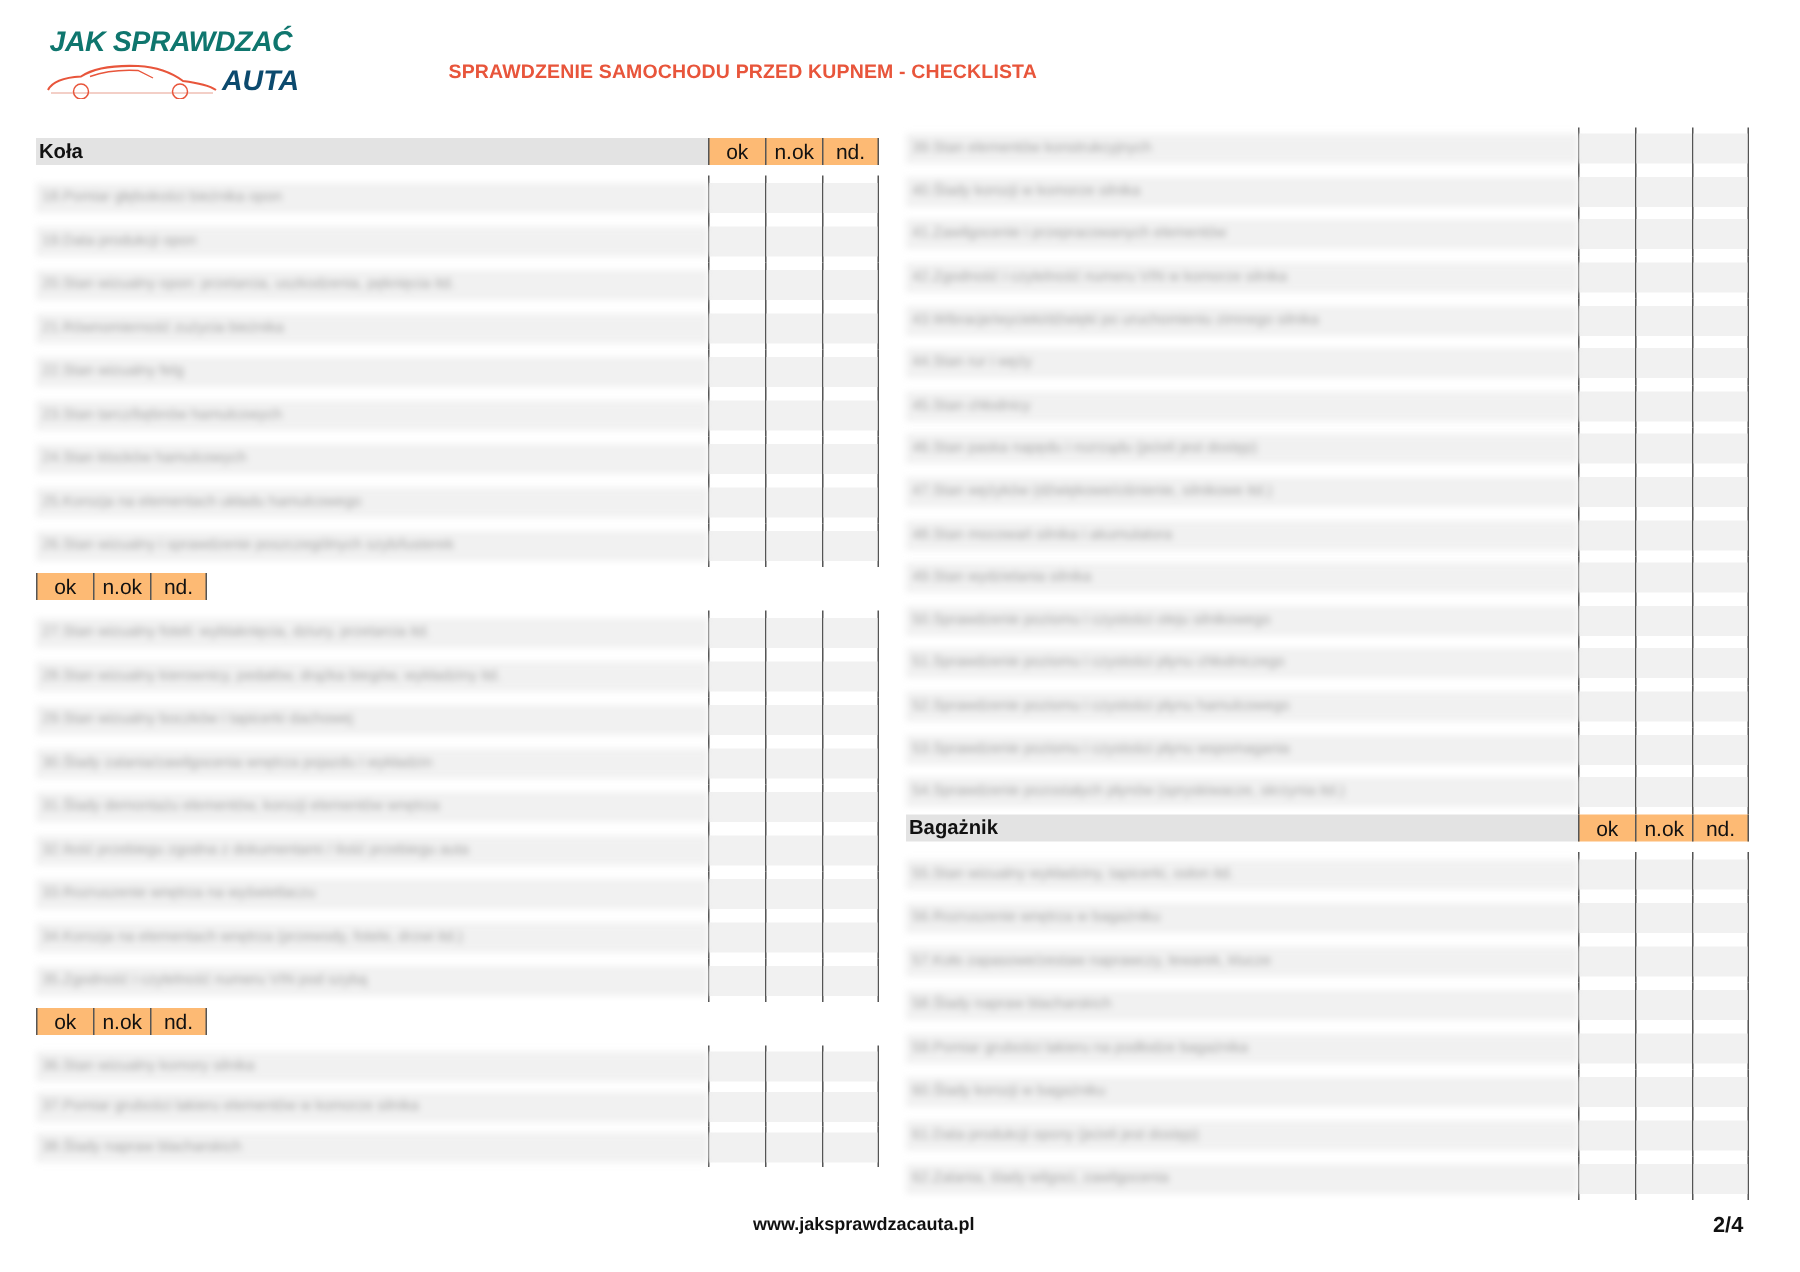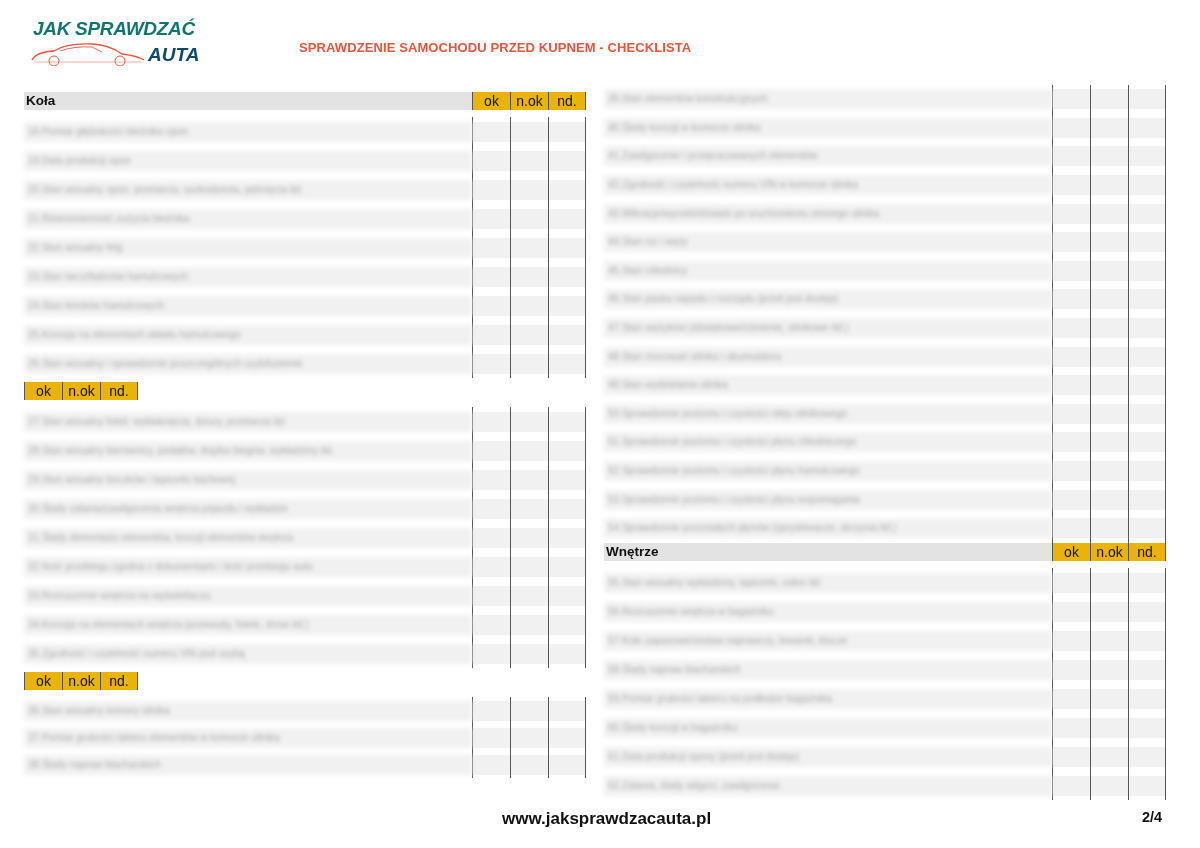--- a/index.html
+++ b/index.html
@@ -13,30 +13,30 @@
 
   .title { position: absolute; left: 299px; top: 40px; font-size: 13px; font-weight: 700; color: #e8553b; white-space: nowrap; letter-spacing: 0.1px; }
 
   .col { position: absolute; width: 566px; }
   .col.left { left: 24px; }
   .col.right { left: 604px; }
 
   .section { position: relative; }
   .sec-head { display: flex; height: 32px; align-items: center; }
   .sec-head .name { flex: 0 0 448px; background: #e3e3e3; height: 18px; line-height: 18px; padding-left: 2px; font-weight: 700; font-size: 13.5px; }
-  .sec-head .h { flex: 0 0 38px; background: #eab308; height: 18px; line-height: 18px; text-align: center; font-size: 14px; border-left: 1.5px solid #555; }
+  .sec-head .h { flex: 0 0 38px; background: #fdba74; height: 18px; line-height: 18px; text-align: center; font-size: 14px; border-left: 1.5px solid #555; }
   .sec-head .h.last { border-right: 1.5px solid #555; }
 
   .row { display: flex; align-items: center; }
   .row .txt { flex: 0 0 448px; height: 20px; background: #f1f1f1; margin: 0; padding-left: 4px; font-size: 10px; line-height: 20px; color: #a8a8a8; white-space: nowrap; overflow: hidden; filter: blur(2.2px); }
   .row .cell { flex: 0 0 38px; height: 100%; border-left: 1.5px solid #555; display: flex; align-items: center; }
   .row .cell.last { border-right: 1.5px solid #555; }
   .row .cell .fill { width: 100%; height: 20px; background: #f1f1f1; }
 
-  .footer-url { position: absolute; left: 502px; top: 809px; font-size: 17px; font-weight: 700; color: #111; }
+  .footer-url { position: absolute; left: 502px; top: 809px; font-size: 12px; font-weight: 700; color: #111; }
   .footer-page { position: absolute; left: 1142px; top: 809px; font-size: 14.5px; font-weight: 700; color: #111; }
 </style>
 </head>
 <body>
 
 <div class="logo">
   <span class="l1">JAK SPRAWDZAĆ</span>
   <svg width="116" height="26" viewBox="0 0 116 26">
     <path d="M2 20 Q6 12 24 11 Q36 3 62 4 Q80 5 92 14 Q108 16 114 20" fill="none" stroke="#e8553b" stroke-width="1.4"></path>
     <path d="M4 22 L112 22" fill="none" stroke="#e8a090" stroke-width="0.8"></path>
@@ -529,21 +529,21 @@
           </div>
           <div class="cell last">
             <div class="fill"></div>
           </div>
         </div>
       </div>
   </div>
 
   <div class="section" style="position:absolute; top:536px; width:566px;">
     <div class="sec-head">
-      <div class="name">Wnętrze</div>
+      <div class="name">Bagażnik</div>
       <div class="h">ok</div>
       <div class="h">n.ok</div>
       <div class="h last">nd.</div>
     </div>
     <div id="rows-bagaznik">
         <div class="row" style="height: 29px;">
           <div class="txt">55.Stan wizualny wykładziny, tapicerki, osłon itd.</div>
           <div class="cell">
             <div class="fill"></div>
           </div>

